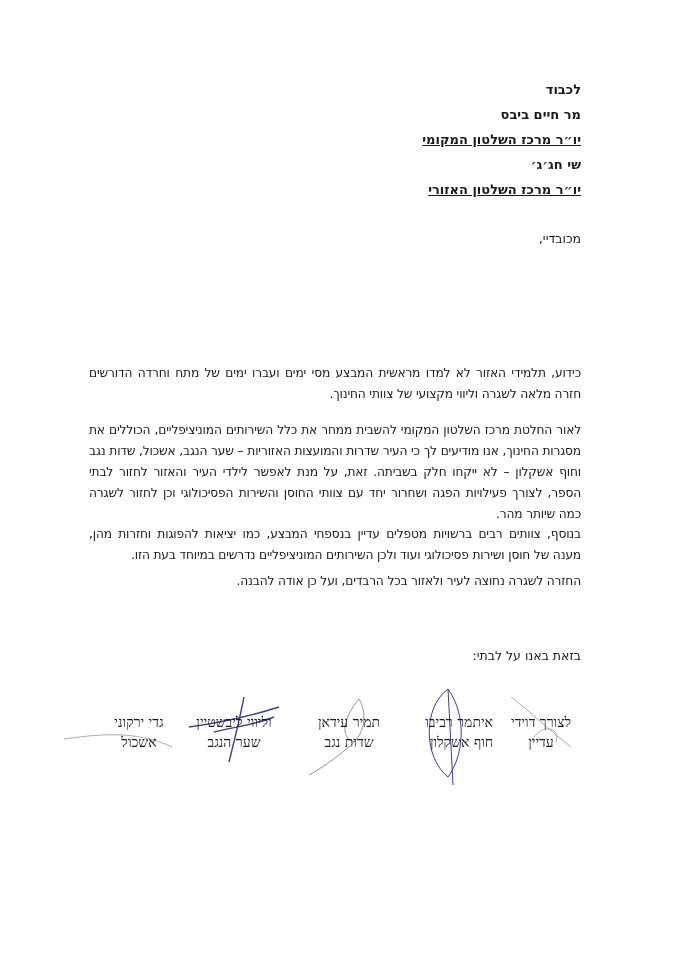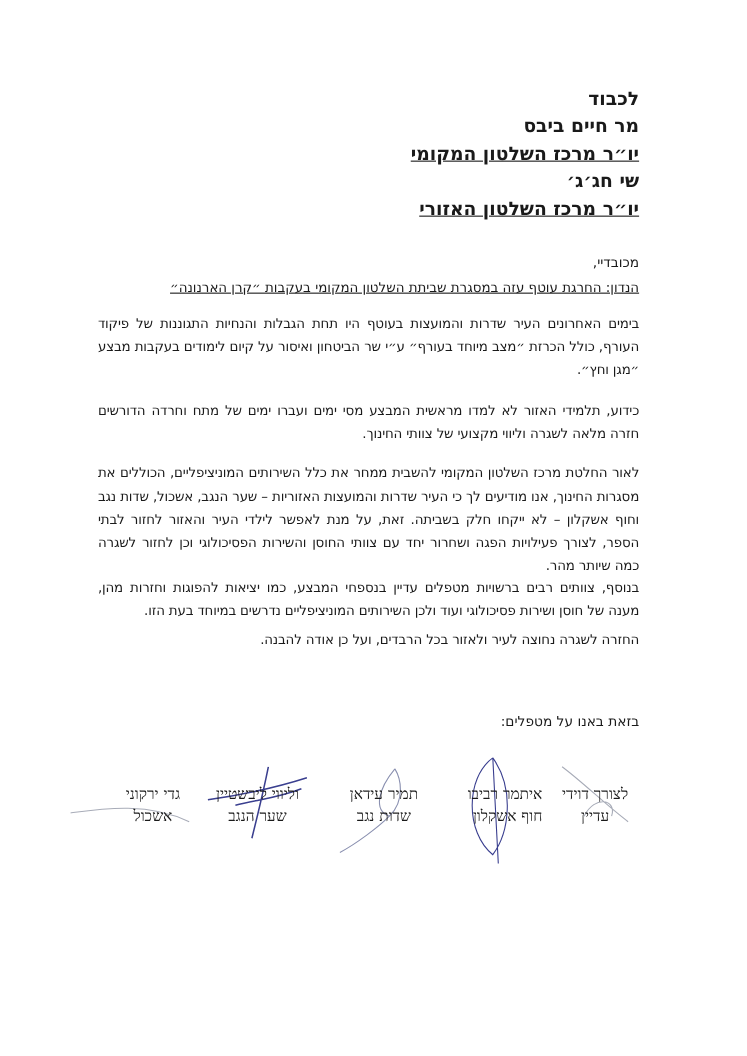--- a/index.html
+++ b/index.html
@@ -19,21 +19,21 @@
       position: absolute;
       left: 0; top: 0;
       width: 679px;
       height: 960px;
       background: #ffffff;
     }
     .addr {
       position: absolute;
       right: 98px;
       font-weight: bold;
-      font-size: 17px;
+      font-size: 13px;
       line-height: 16px;
       white-space: nowrap;
       direction: rtl;
     }
     .addr.u { text-decoration: underline; }
     .body-text {
       position: absolute;
       right: 98px;
       width: 492px;
       font-family: "DejaVu Sans", "Liberation Sans", sans-serif;
@@ -86,29 +86,27 @@
 
 <div class="page">
 
   <div class="addr" style="top:82px;">לכבוד</div>
   <div class="addr" style="top:107px;">מר חיים ביבס</div>
   <div class="addr u" style="top:132px;">יו״ר מרכז השלטון המקומי</div>
   <div class="addr" style="top:157px;">שי חג׳ג׳</div>
   <div class="addr u" style="top:182px;">יו״ר מרכז השלטון האזורי</div>
 
   <div class="greeting" style="top:230px;">מכובדיי,</div>
-  <div class="subject" style="top:252px;">הנדון: החרגת עוטף עזה במסגרת שביתת השלטון המקומי בעקבות ״קרן הארנונה״</div>
 
-  <p class="body-text" style="top:284px; margin:0;">בימים האחרונים העיר שדרות והמועצות בעוטף היו תחת הגבלות והנחיות התגוננות של פיקוד העורף, כולל הכרזת ״מצב מיוחד בעורף״ ע״י שר הביטחון ואיסור על קיום לימודים בעקבות מבצע ״מגן וחץ״.</p>
   <p class="body-text" style="top:363px; margin:0;">כידוע, תלמידי האזור לא למדו מראשית המבצע מסי ימים ועברו ימים של מתח וחרדה הדורשים חזרה מלאה לשגרה וליווי מקצועי של צוותי החינוך.</p>
   <p class="body-text" style="top:420px; margin:0;">לאור החלטת מרכז השלטון המקומי להשבית ממחר את כלל השירותים המוניציפליים, הכוללים את מסגרות החינוך, אנו מודיעים לך כי העיר שדרות והמועצות האזוריות – שער הנגב, אשכול, שדות נגב וחוף אשקלון – לא ייקחו חלק בשביתה. זאת, על מנת לאפשר לילדי העיר והאזור לחזור לבתי הספר, לצורך פעילויות הפגה ושחרור יחד עם צוותי החוסן והשירות הפסיכולוגי וכן לחזור לשגרה כמה שיותר מהר.</p>
   <p class="body-text" style="top:524px; margin:0;">בנוסף, צוותים רבים ברשויות מטפלים עדיין בנספחי המבצע, כמו יציאות להפוגות וחזרות מהן, מענה של חוסן ושירות פסיכולוגי ועוד ולכן השירותים המוניציפליים נדרשים במיוחד בעת הזו.</p>
   <p class="body-text" style="top:571px; margin:0;">החזרה לשגרה נחוצה לעיר ולאזור בכל הרבדים, ועל כן אודה להבנה.</p>
 
-  <div class="signoff" style="top:647px;">בזאת באנו על מטפלים:</div>
+  <div class="signoff" style="top:647px;">בזאת באנו על לבתי:</div>
 
   <div class="sig" style="right:98px; width:80px;">
     <svg class="scribble" width="80" height="60" style="left:0; top:-20px;" viewBox="0 0 80 60">
       <path d="M10 5 C 30 20, 50 40, 70 55 M 30 50 C 40 30, 60 35, 55 50" stroke="#a8acb8" stroke-width="1" fill="none"></path>
     </svg>
     <span>לצורך דוידי</span>
     <span>עדיין</span>
   </div>
 
   <div class="sig" style="right:186px; width:90px;text-align:right;">

